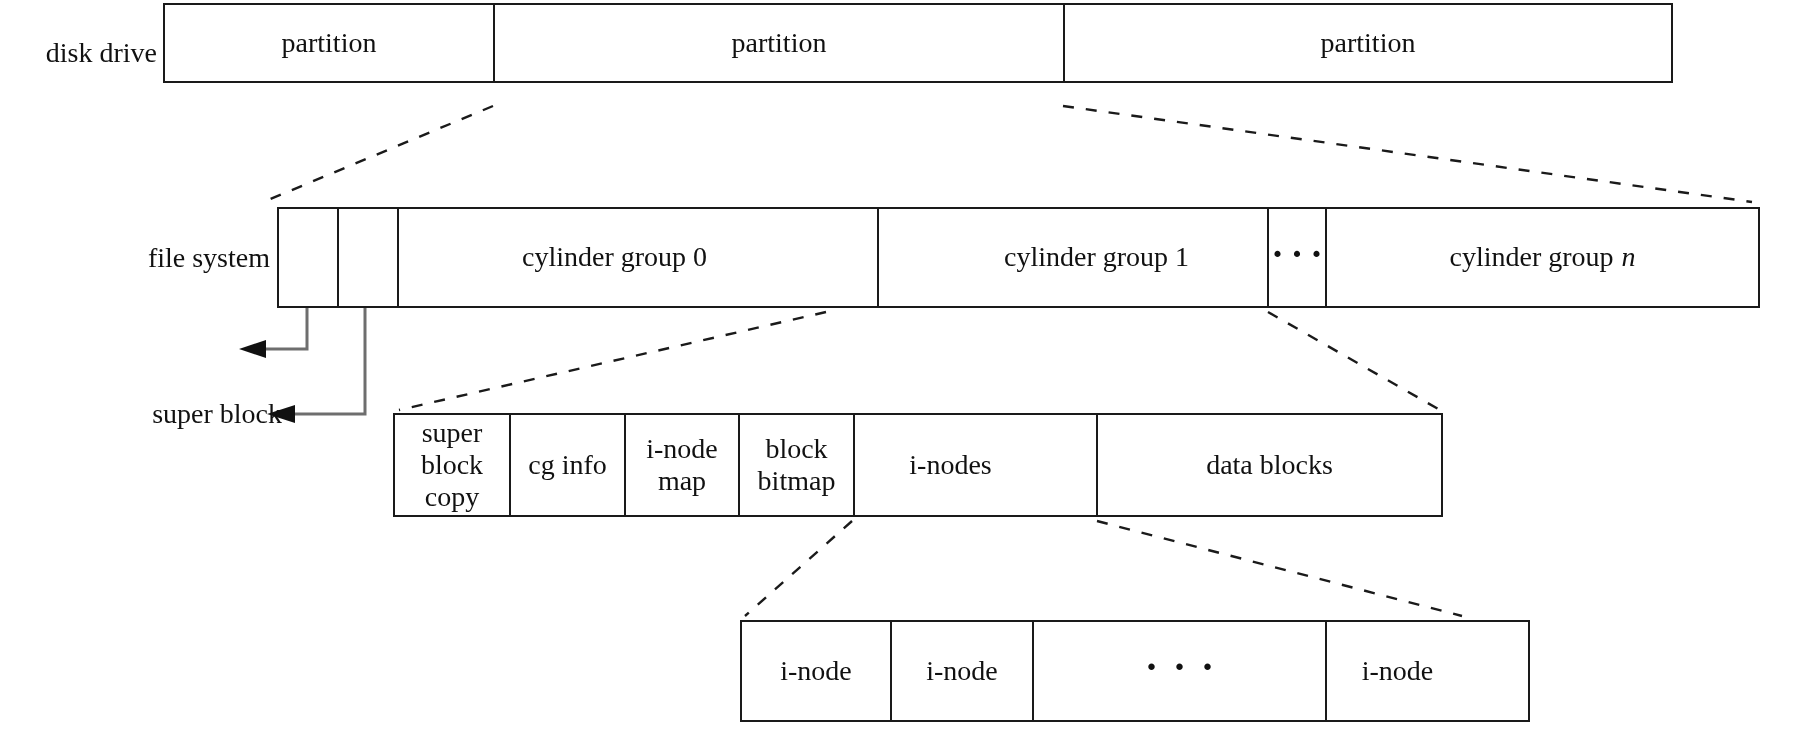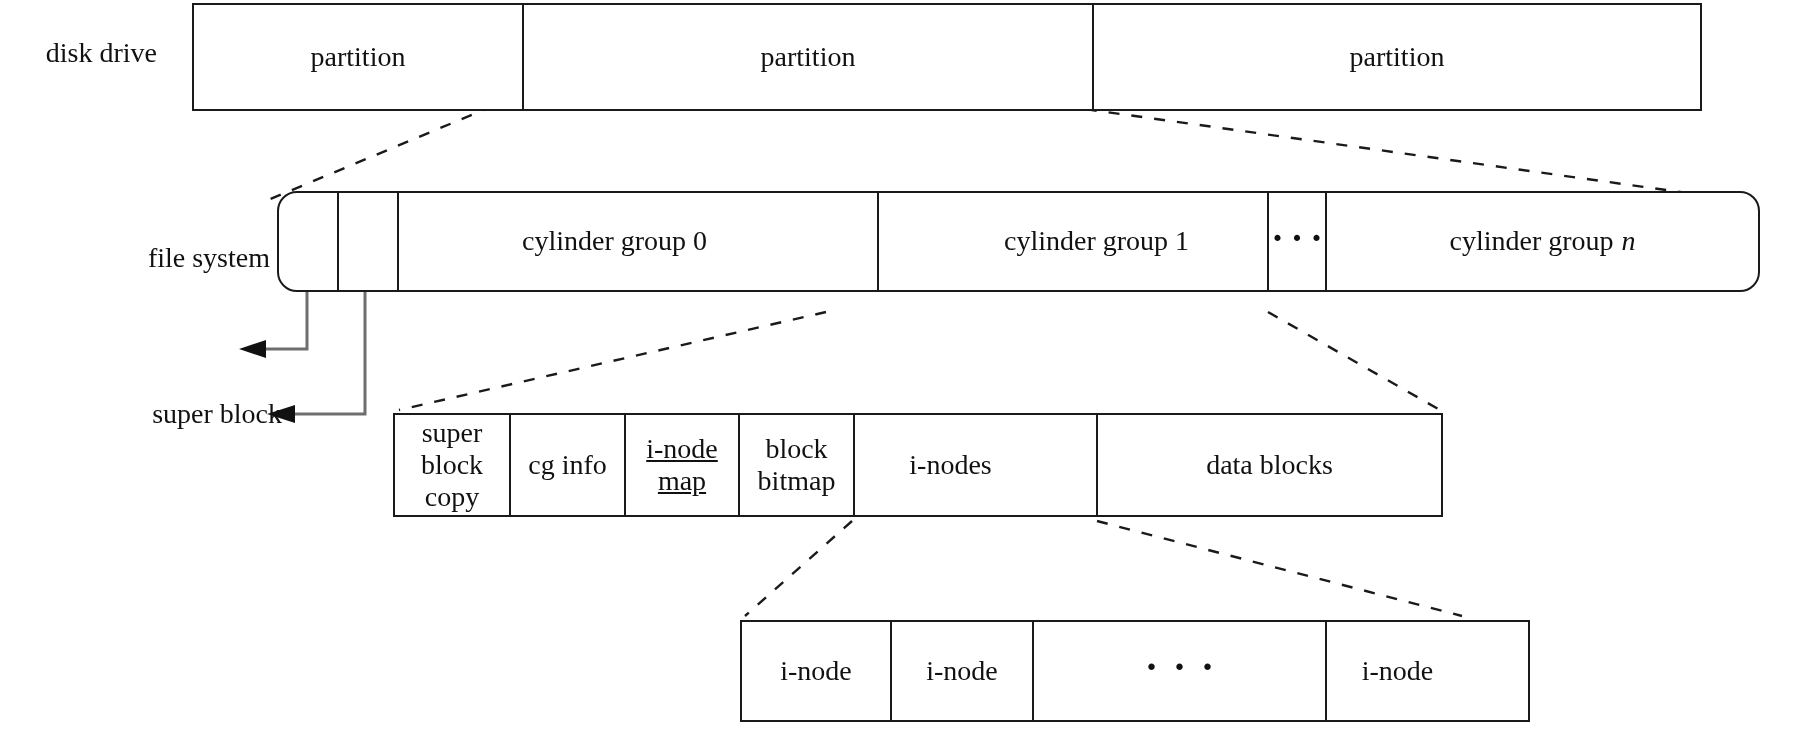--- a/index.html
+++ b/index.html
@@ -77,48 +77,48 @@
     <polygon points="239,349 266,340 266,358" fill="var(--text)"></polygon>
 
     <polyline points="365,283 365,414 295,414" fill="none" stroke="var(--leader)" stroke-width="3"></polyline>
     <polygon points="267,414 295,405 295,423" fill="var(--text)"></polygon>
   </svg>
 
   <div class="sidelabel" style="left:20px;width:137px;top:36px;">disk drive</div>
   <div class="sidelabel" style="left:60px;width:210px;top:241px;">file system</div>
   <div class="sidelabel" style="left:80px;width:202px;top:397px;">super block</div>
 
-  <div class="row" style="left:163px;top:3px;width:1510px;height:108px;margin-left:29px;">
+  <div class="row" style="left:163px;top:3px;width:1510px;height:80px;">
     <div class="cell" style="left:0;width:328px;">partition</div>
     <div class="cell bl" style="left:328px;width:570px;">partition</div>
     <div class="cell bl" style="left:898px;width:608px;">partition</div>
   </div>
 
-  <div class="row" style="left:277px;top:191px;width:1483px;height:101px;border-radius:20px;">
+  <div class="row" style="left:277px;top:207px;width:1483px;height:101px;">
     <div class="cell" style="left:0;width:58px;"></div>
     <div class="cell bl" style="left:58px;width:60px;"></div>
     <div class="cell bl" style="left:118px;width:433px;">cylinder group 0</div>
     <div class="cell bl" style="left:551px;width:437px;margin-left:47px;">cylinder group 1</div>
     <div class="cell bl" style="left:988px;width:58px;">
       <span class="dots">...</span>
     </div>
     <div class="cell bl" style="left:1046px;width:433px;">
       <span>cylinder group</span>
       <span class="var-n">n</span>
     </div>
   </div>
 
   <div class="row" style="left:393px;top:413px;width:1050px;height:104px;">
     <div class="cell" style="left:0;width:114px;">
       <span class="wrap-narrow">super block copy</span>
     </div>
     <div class="cell bl" style="left:114px;width:115px;">
       <span class="wrap-narrow">cg info</span>
     </div>
-    <div class="cell bl" style="left:229px;width:114px;text-decoration:underline;">
+    <div class="cell bl" style="left:229px;width:114px;">
       <span class="wrap-narrow">i-node map</span>
     </div>
     <div class="cell bl" style="left:343px;width:115px;text-align:center;">
       <span class="wrap-narrow">block bitmap</span>
     </div>
     <div class="cell bl" style="left:458px;width:193px;">i-nodes</div>
     <div class="cell bl" style="left:701px;width:345px;">data blocks</div>
   </div>
 
   <div class="row" style="left:740px;top:620px;width:790px;height:102px;">

